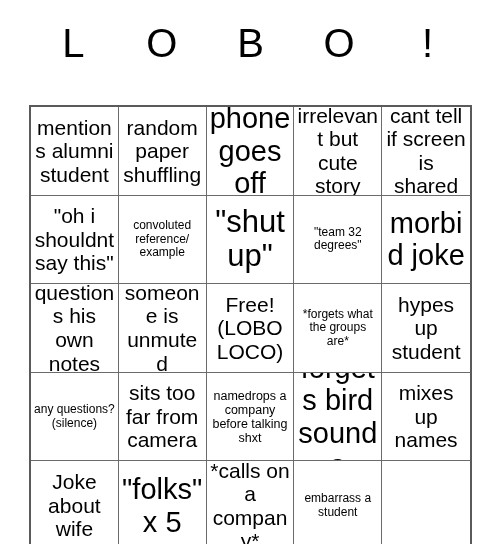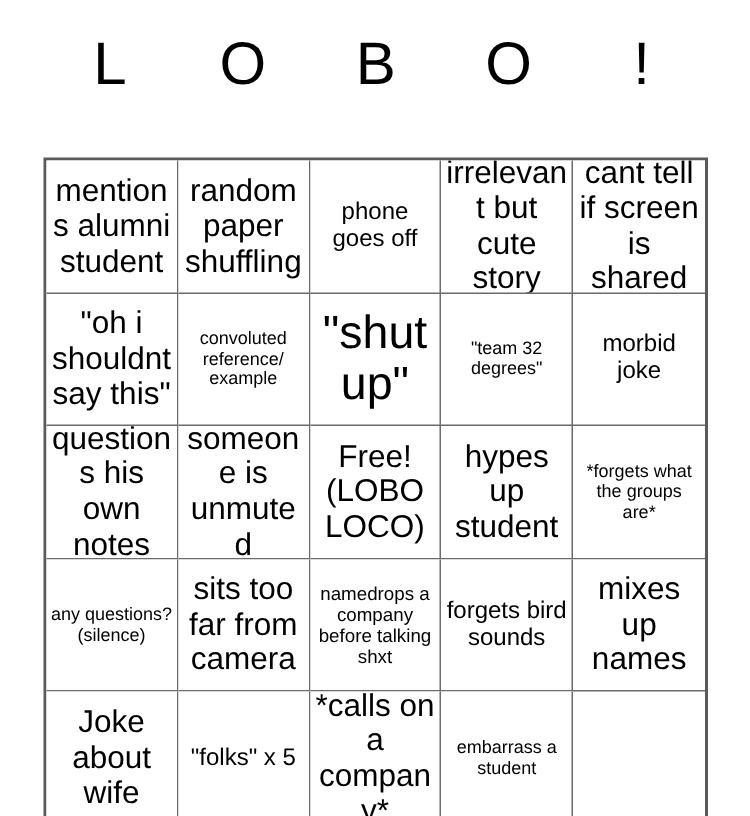--- a/index.html
+++ b/index.html
@@ -77,21 +77,21 @@
 
   .cell-text {
     display: block;
     width: 100%;
     line-height: 1.12;
     word-wrap: break-word;
   }
 
   
   .fs-xl .cell-text { font-size: 31px; }
-  .fs-lg .cell-text { font-size: 16px; }
+  .fs-lg .cell-text { font-size: 29px; }
   .fs-md .cell-text { font-size: 21px; }
   .fs-sm .cell-text { font-size: 12px; }
   .fs-xxs .cell-text { font-size: 12.5px; text-align: center; }
 </style>
 </head>
 <body>
 
 <div class="card">
 
   <div class="header">
@@ -135,25 +135,25 @@
       </div>
       <div class="cell fs-md">
         <span class="cell-text">questions his own notes</span>
       </div>
       <div class="cell fs-md">
         <span class="cell-text">someone is unmuted</span>
       </div>
       <div class="cell fs-md">
         <span class="cell-text">Free! (LOBO LOCO)</span>
       </div>
+      <div class="cell fs-sm">
+        <span class="cell-text">*forgets what the groups are*</span>
+      </div>
       <div class="cell fs-md">
         <span class="cell-text">hypes up student</span>
-      </div>
-      <div class="cell fs-sm">
-        <span class="cell-text">*forgets what the groups are*</span>
       </div>
       <div class="cell fs-sm">
         <span class="cell-text">any questions? (silence)</span>
       </div>
       <div class="cell fs-md">
         <span class="cell-text">sits too far from camera</span>
       </div>
       <div class="cell fs-xxs">
         <span class="cell-text">namedrops a company before talking shxt</span>
       </div>

